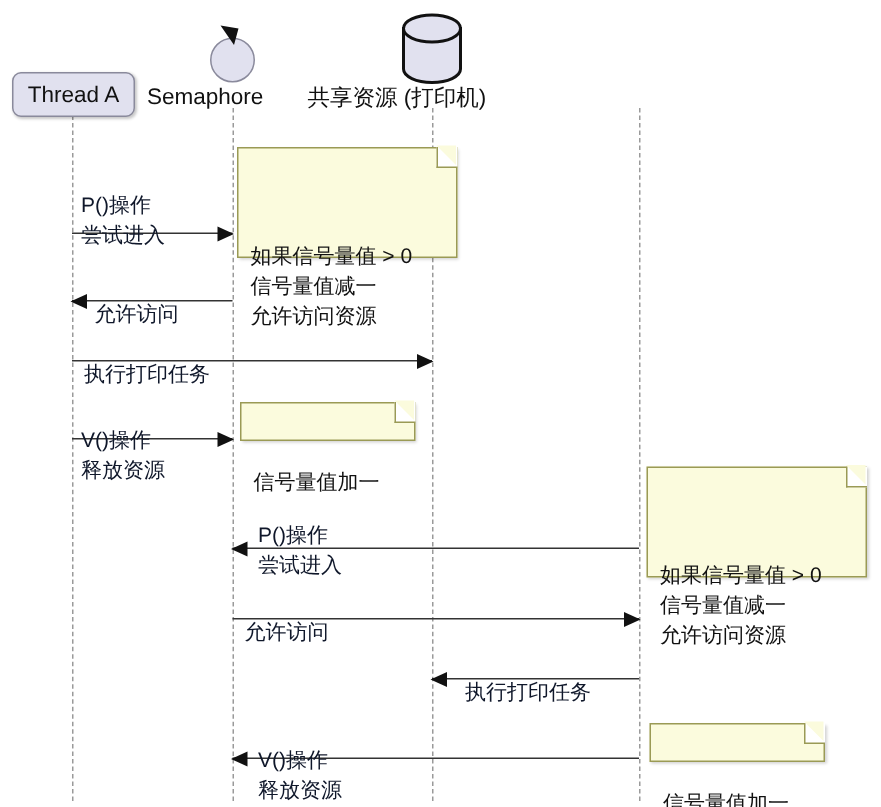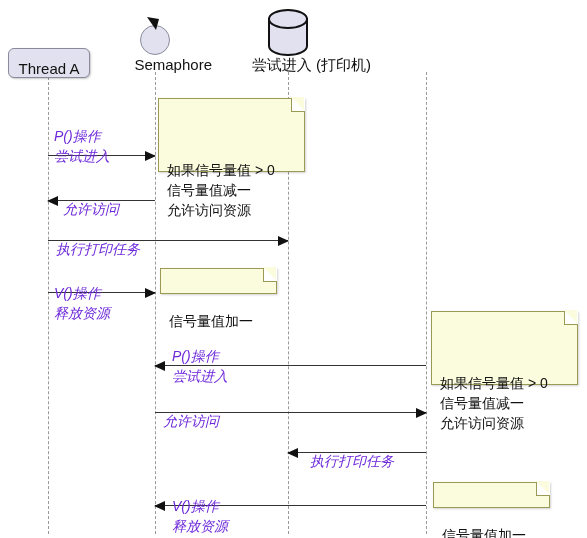--- a/index.html
+++ b/index.html
@@ -26,33 +26,33 @@
   }
   
   .participant-box {
     position: absolute;
     box-sizing: border-box;
     background: #e1e1ef;
     border: 1px solid #8a8a9c;
     border-radius: 6px;
     box-shadow: 1px 1px 2px rgba(0,0,0,0.22);
     display: flex;
-    align-items: flex-end;
+    align-items: center;
     justify-content: center;
     font-size: 15px;
     color: #111111;
     white-space: nowrap;
   }
   
   .participant-label {
     position: absolute;
     font-size: 15px;
     color: #111111;
     white-space: nowrap;
-    text-align: right;
+    text-align: left;
   }
   
   .sem-icon {
     position: absolute;
     width: 30px;
     height: 30px;
     border-radius: 50%;
     background: #e1e1ef;
     border: 1px solid #8a8a9c;
     box-sizing: border-box;
@@ -116,23 +116,22 @@
   .arrowhead.left {
     border-top: 5px solid transparent;
     border-bottom: 5px solid transparent;
     border-right: 11px solid #111111;
     left: -1px;
   }
   .msg-label {
     position: absolute;
     font-size: 14px;
     line-height: 1.38;
-    color: #6d28d9;
+    color: #0f172a;
     white-space: pre-line;
-    font-style: italic;
   }
 </style>
 </head>
 <body>
 
 <div id="diagram">
 
   <div class="lifeline" style="left:48px; top:72px; height:462px;"></div>
   <div class="lifeline" style="left:155px; top:72px; height:462px;"></div>
   <div class="lifeline" style="left:288px; top:72px; height:462px;"></div>
@@ -148,21 +147,21 @@
   </svg>
   <div class="participant-label" style="left:98px; top:56px; width:114px;">
     <span>Semaphore</span>
   </div>
 
   <svg class="db-icon" style="left:266px; top:8px; width:44px; height:48px;" viewBox="0 0 44 48">
     <path d="M 3 11 L 3 38 A 19 9 0 0 0 41 38 L 41 11 Z" fill="#e1e1ef" stroke="#111111" stroke-width="2"></path>
     <ellipse cx="22" cy="11" rx="19" ry="9" fill="#e1e1ef" stroke="#111111" stroke-width="2"></ellipse>
   </svg>
   <div class="participant-label" style="left:205px; top:56px; width:166px;">
-    <span>尝试进入 (打印机)</span>
+    <span>共享资源 (打印机)</span>
   </div>
 
 
   <div class="note" style="left:158px; top:98px; width:147px; height:74px;">
     <span class="fold"></span>
     <span>如果信号量值 &gt; 0
 信号量值减一
 允许访问资源</span>
   </div>
 

